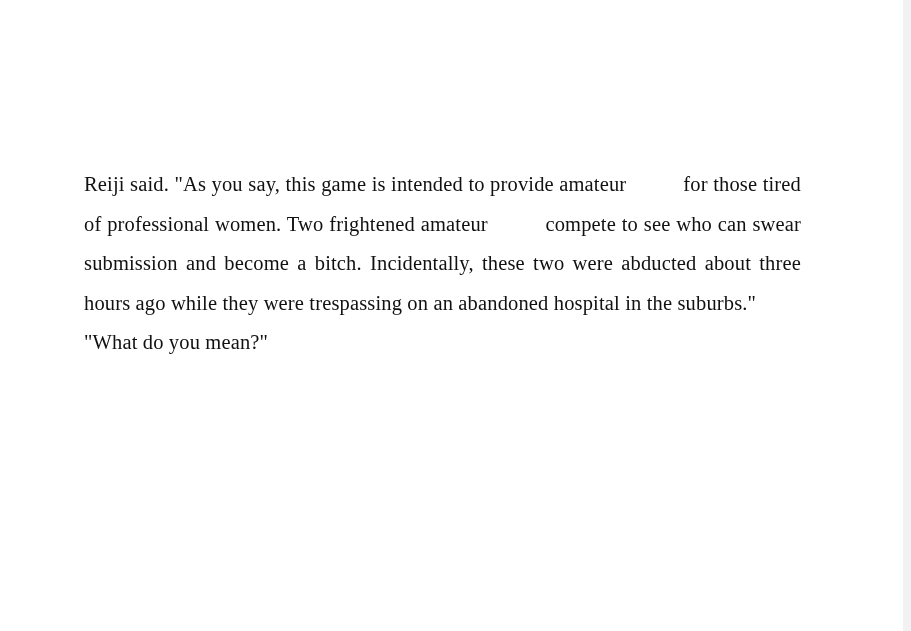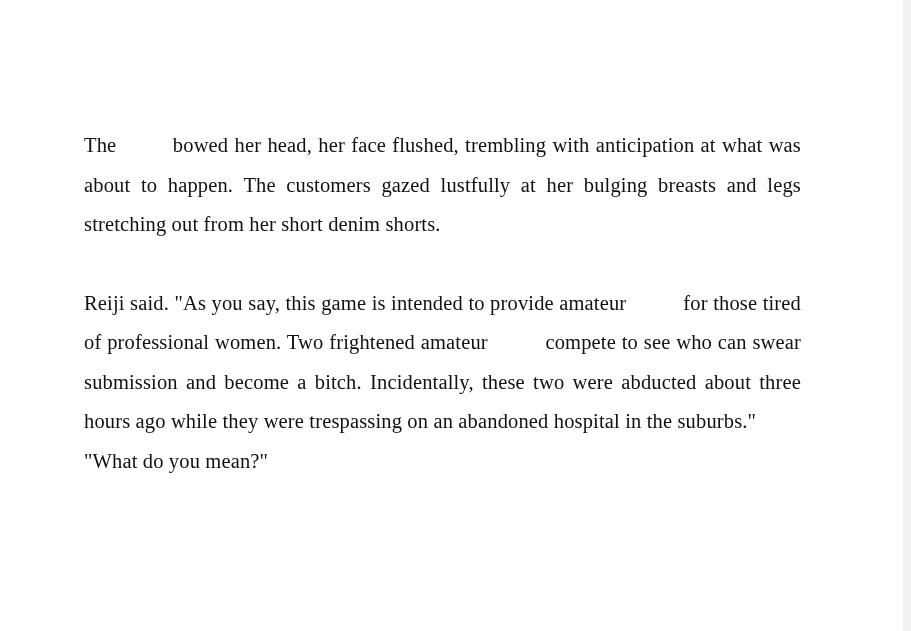--- a/index.html
+++ b/index.html
@@ -63,21 +63,20 @@
 </style>
 </head>
 <body>
 
 <div class="page">
 
   <div class="right-edge"></div>
 
   <div class="content">
 
-    <p class="para"><span>The </span><span class="redaction"></span><span> bowed her head, her face flushed, trembling with anticipation at what was about to happen. The customers gazed lustfully at her bulging breasts and legs stretching out from her short denim shorts.</span></p>
 
     <div class="gap"></div>
 
     <p class="para"><span>Reiji said. "As you say, this game is intended to provide amateur </span><span class="redaction-wide"></span><span> for those tired of professional women. Two frightened amateur </span><span class="redaction-wide"></span><span> compete to see who can swear submission and become a bitch. Incidentally, these two were abducted about three hours ago while they were trespassing on an abandoned hospital in the suburbs."</span></p>
 
     <p class="para last-block">"What do you mean?"</p>
 
   </div>
 </div>
 

